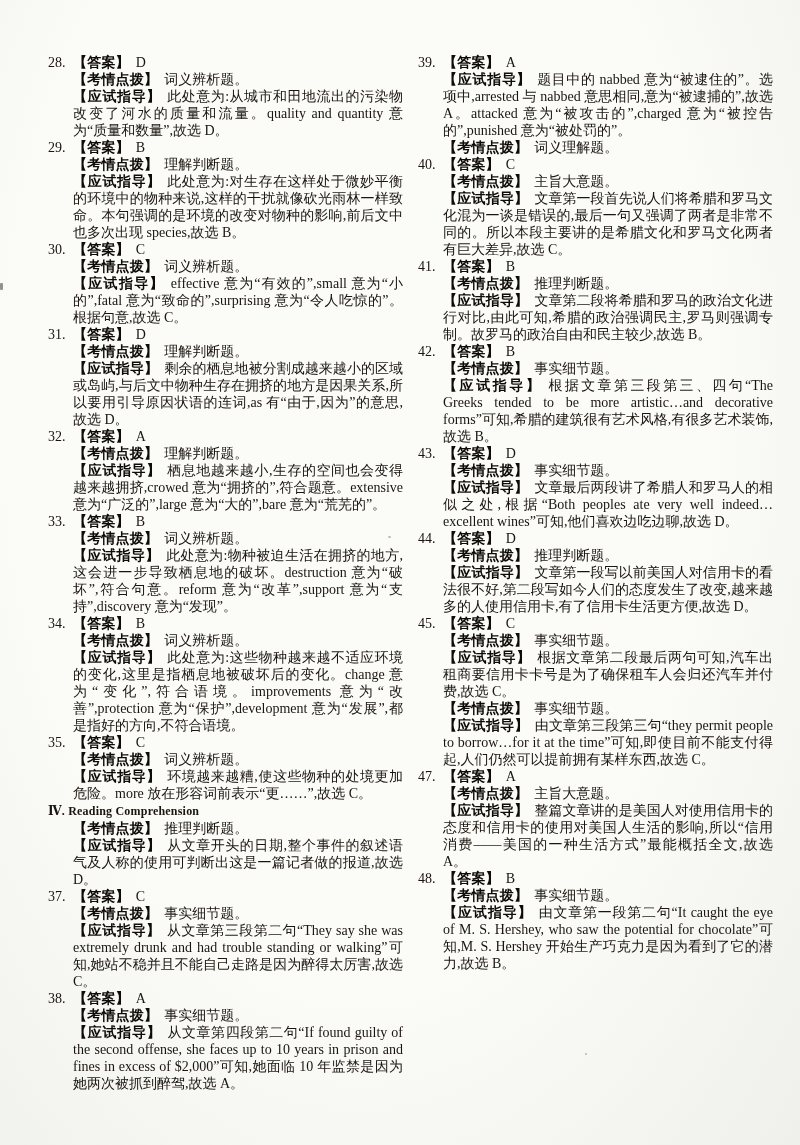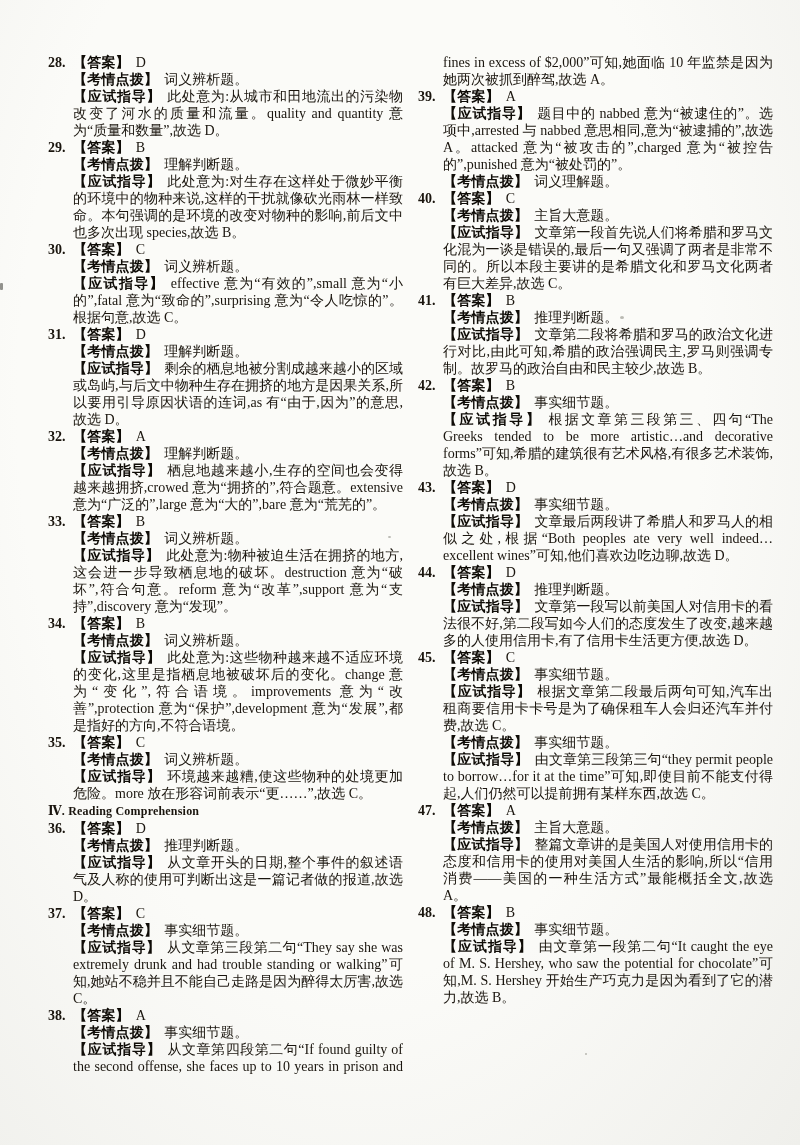--- a/index.html
+++ b/index.html
@@ -29,21 +29,20 @@
   .row {
     padding-left: 25px;
     text-align: justify;
     text-justify: inter-ideograph;
   }
   .num {
     display: inline-block;
     width: 25px;
     margin-left: -25px;
     vertical-align: top;
-    font-weight: bold;
   }
   .label {
     font-weight: bold;
     color: #0f0c07;
     margin-right: 6px;
     letter-spacing: 0.2px;
   }
   .ansletter { letter-spacing: 0.5px; }
   .sec-heading {
     font-weight: bold;
@@ -98,21 +97,20 @@
     <div class="row"><b class="label">【考情点拨】</b><span class="qtype">词义辨析题。</span></div>
     <div class="row guide"><b class="label">【应试指导】</b><span class="guide-text">此处意为:这些物种越来越不适应环境的变化,这里是指栖息地被破坏后的变化。change 意为“变化”,符合语境。improvements 意为“改善”,protection 意为“保护”,development 意为“发展”,都是指好的方向,不符合语境。</span></div>
   </div>
       <div class="item">
     <div class="row first"><span class="num">35.</span><b class="label">【答案】</b><span class="ansletter">C</span></div>
     <div class="row"><b class="label">【考情点拨】</b><span class="qtype">词义辨析题。</span></div>
     <div class="row guide"><b class="label">【应试指导】</b><span class="guide-text">环境越来越糟,使这些物种的处境更加危险。more 放在形容词前表示“更……”,故选 C。</span></div>
   </div>
       <div class="sec-heading">Ⅳ. Reading Comprehension</div>
       <div class="item">
-    <div class="row first"><span class="num">36.</span><b class="label">【答案】</b><span class="ansletter">D</span></div>
     <div class="row"><b class="label">【考情点拨】</b><span class="qtype">推理判断题。</span></div>
     <div class="row guide"><b class="label">【应试指导】</b><span class="guide-text">从文章开头的日期,整个事件的叙述语气及人称的使用可判断出这是一篇记者做的报道,故选 D。</span></div>
   </div>
       <div class="item">
     <div class="row first"><span class="num">37.</span><b class="label">【答案】</b><span class="ansletter">C</span></div>
     <div class="row"><b class="label">【考情点拨】</b><span class="qtype">事实细节题。</span></div>
     <div class="row guide"><b class="label">【应试指导】</b><span class="guide-text">从文章第三段第二句“They say she was extremely drunk and had trouble standing or walking”可知,她站不稳并且不能自己走路是因为醉得太厉害,故选 C。</span></div>
   </div>
       <div class="item">
     <div class="row first"><span class="num">38.</span><b class="label">【答案】</b><span class="ansletter">A</span></div>

